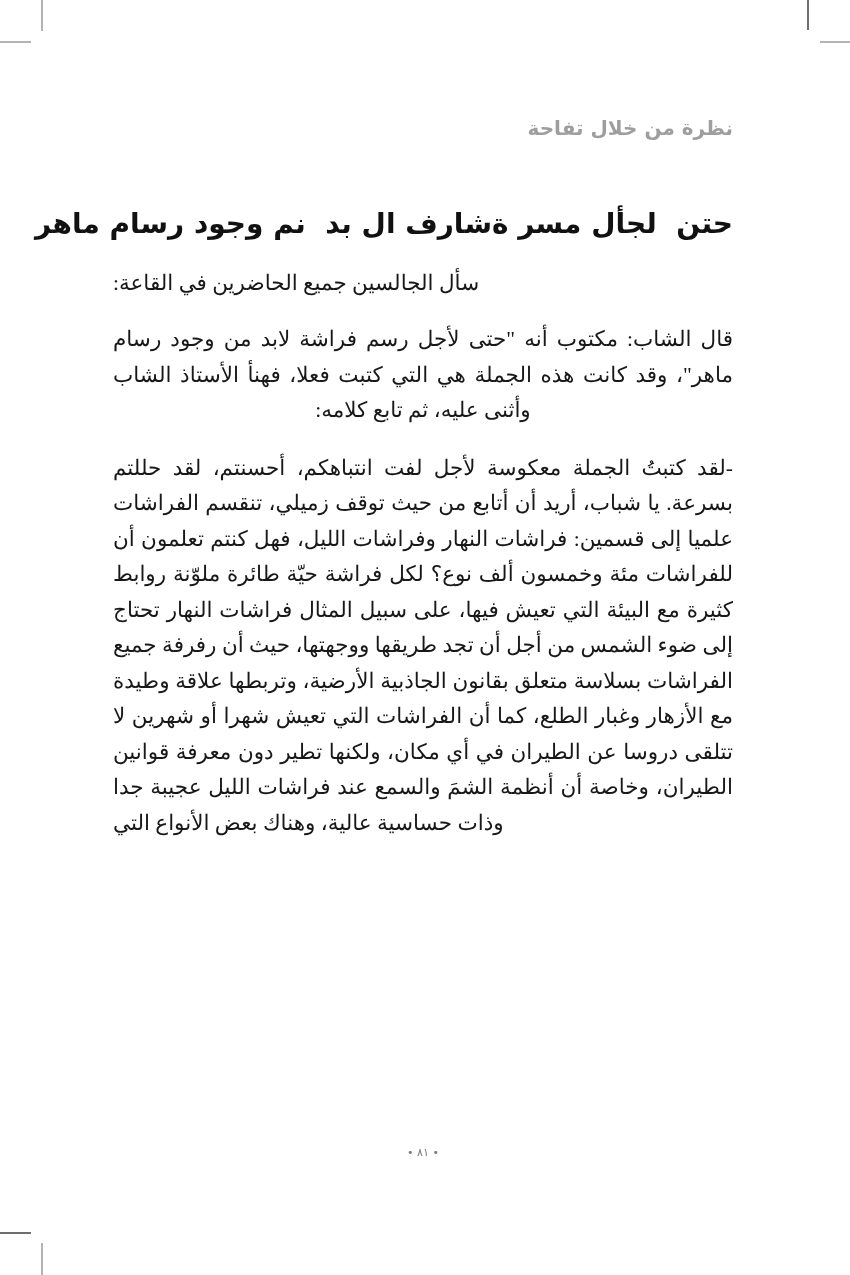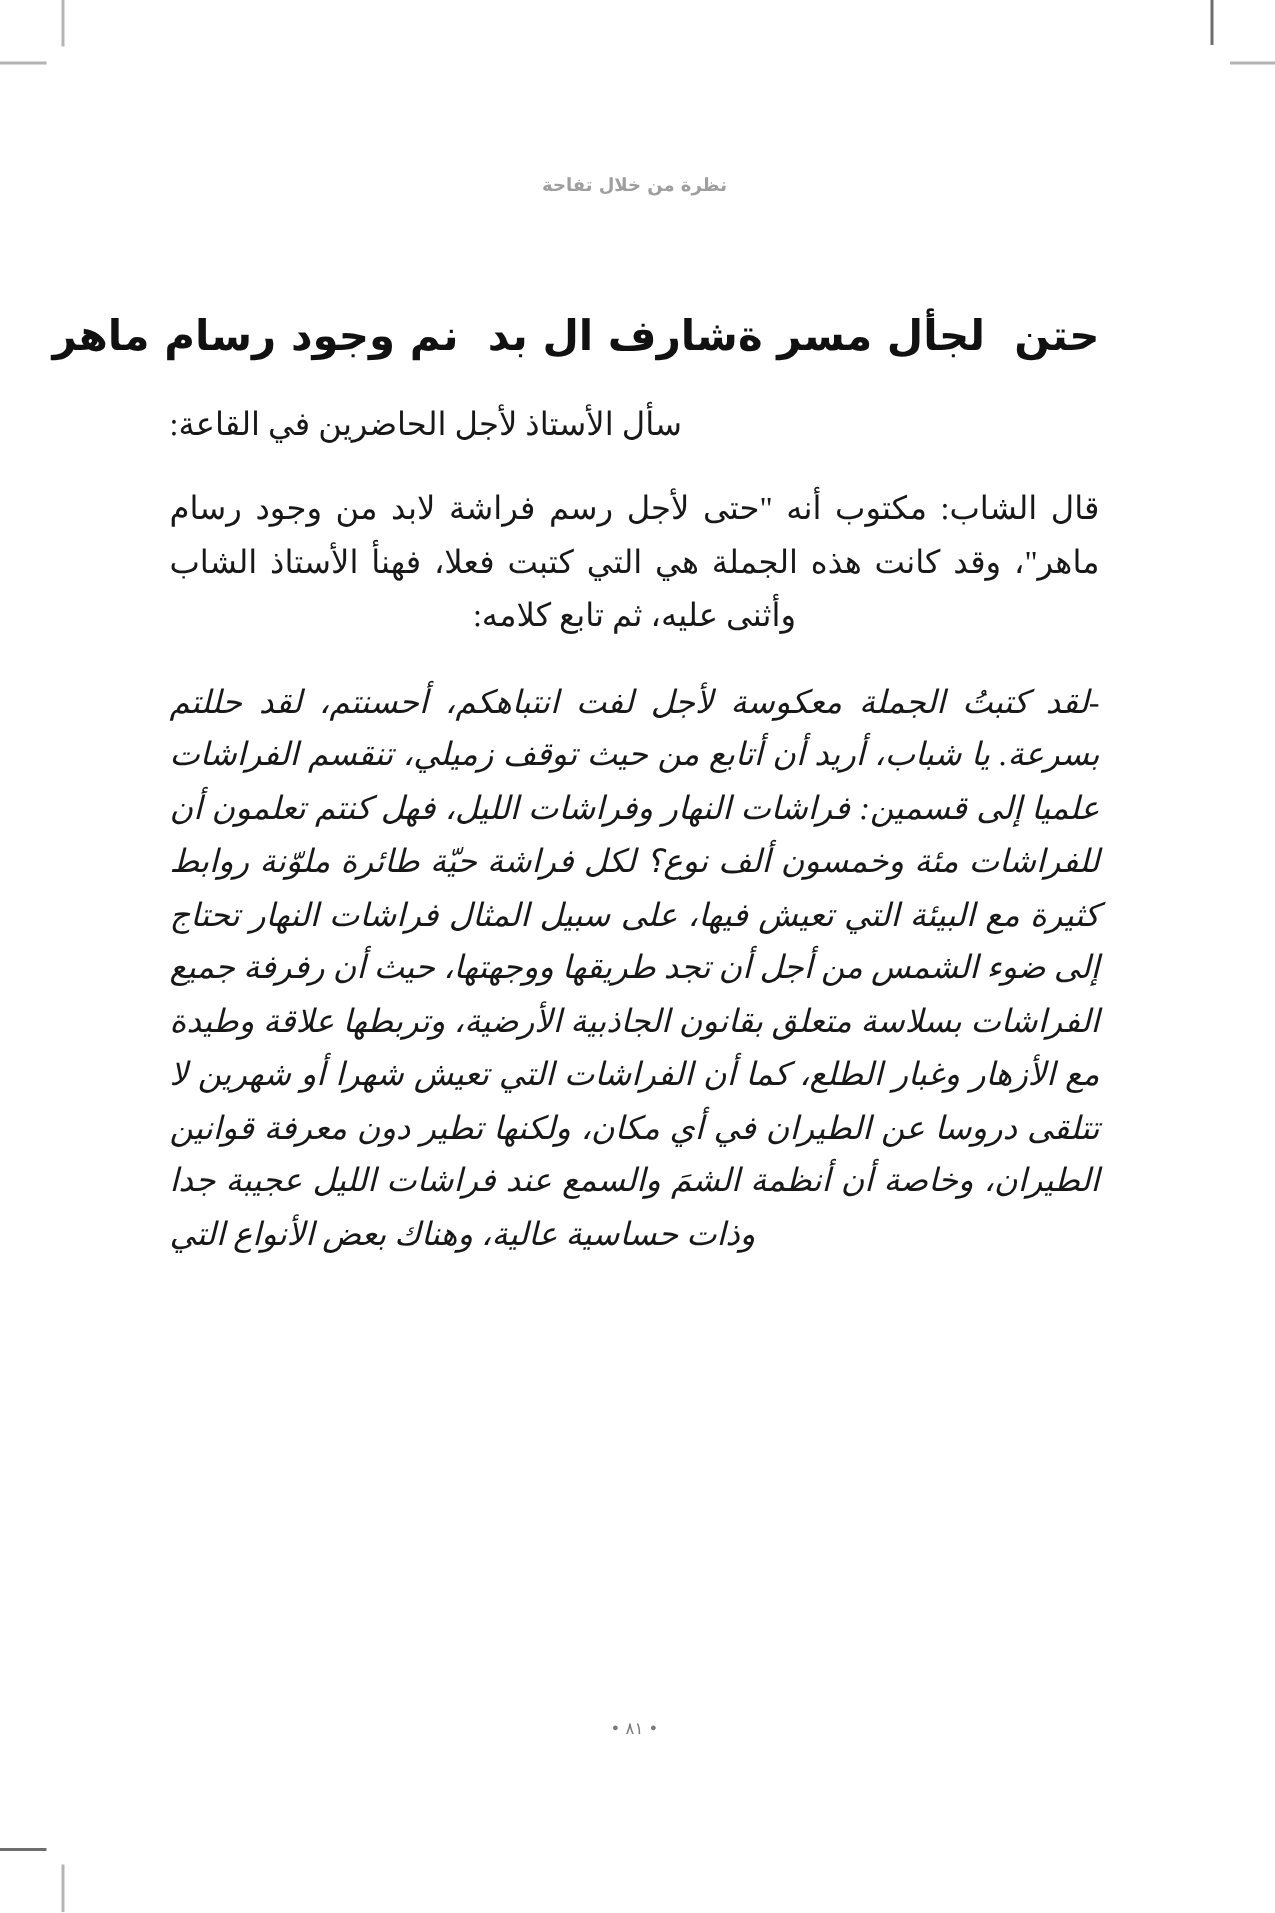--- a/index.html
+++ b/index.html
@@ -42,23 +42,22 @@
     top: 0;
     width: 620px;
     height: 1275px;
   }
 
   .running-head {
     position: absolute;
     top: 116px;
     left: 0;
     width: 620px;
-    text-align: center;
     color: #9e9e9e;
-    font-size: 12px;
+    font-size: 20px;
     font-weight: bold;
     letter-spacing: 0.4px;
     font-family: "DejaVu Sans", "Liberation Sans", sans-serif;
   }
 
   .body-block {
     position: absolute;
     top: 196px;
     left: 0;
     width: 620px;
@@ -67,21 +66,21 @@
   p.para {
     margin: 0 0 22px 0;
     font-size: 21.5px;
     line-height: 35.5px;
     text-align: justify;
     text-align-last: center;
     color: #181818;
     font-family: "Liberation Serif", "DejaVu Serif", serif;
   }
 
-  p.para.last-right { text-align-last: left; font-style: italic; }
+  p.para.last-right { text-align-last: left; }
 
   h2.reversed-heading {
     margin: 6px 0 20px 0;
     font-size: 28px;
     line-height: 44px;
     font-weight: bold;
     text-align: center;
     color: #111111;
     white-space: pre;
     font-family: "DejaVu Sans", "Liberation Sans", sans-serif;
@@ -121,21 +120,21 @@
 
   <div class="content">
 
     <div class="running-head">نظرة من خلال تفاحة</div>
 
     <div class="body-block">
 
 
       <h2 class="reversed-heading">حتن  لجأل مسر ةشارف ال بد  نم وجود رسام ماهر</h2>
 
-      <p class="question">سأل الأستاذ لأجل الحاضرين في القاعة:</p>
+      <p class="question">سأل الجالسين جميع الحاضرين في القاعة:</p>
 
 
       <p class="para">قال الشاب: مكتوب أنه "حتى لأجل رسم فراشة لابد من وجود رسام ماهر"، وقد كانت هذه الجملة هي التي كتبت فعلا، فهنأ الأستاذ الشاب وأثنى عليه، ثم تابع كلامه:</p>
 
       <p class="para last-right">-لقد كتبتُ الجملة معكوسة لأجل لفت انتباهكم، أحسنتم، لقد حللتم بسرعة. يا شباب، أريد أن أتابع من حيث توقف زميلي، تنقسم الفراشات علميا إلى قسمين: فراشات النهار وفراشات الليل، فهل كنتم تعلمون أن للفراشات مئة وخمسون ألف نوع؟ لكل فراشة حيّة طائرة ملوّنة روابط كثيرة مع البيئة التي تعيش فيها، على سبيل المثال فراشات النهار تحتاج إلى ضوء الشمس من أجل أن تجد طريقها ووجهتها، حيث أن رفرفة جميع الفراشات بسلاسة متعلق بقانون الجاذبية الأرضية، وتربطها علاقة وطيدة مع الأزهار وغبار الطلع، كما أن الفراشات التي تعيش شهرا أو شهرين لا تتلقى دروسا عن الطيران في أي مكان، ولكنها تطير دون معرفة قوانين الطيران، وخاصة أن أنظمة الشمَ والسمع عند فراشات الليل عجيبة جدا وذات حساسية عالية، وهناك بعض الأنواع التي</p>
 
     </div>
 
     <div class="folio">• ٨١ •</div>
 

